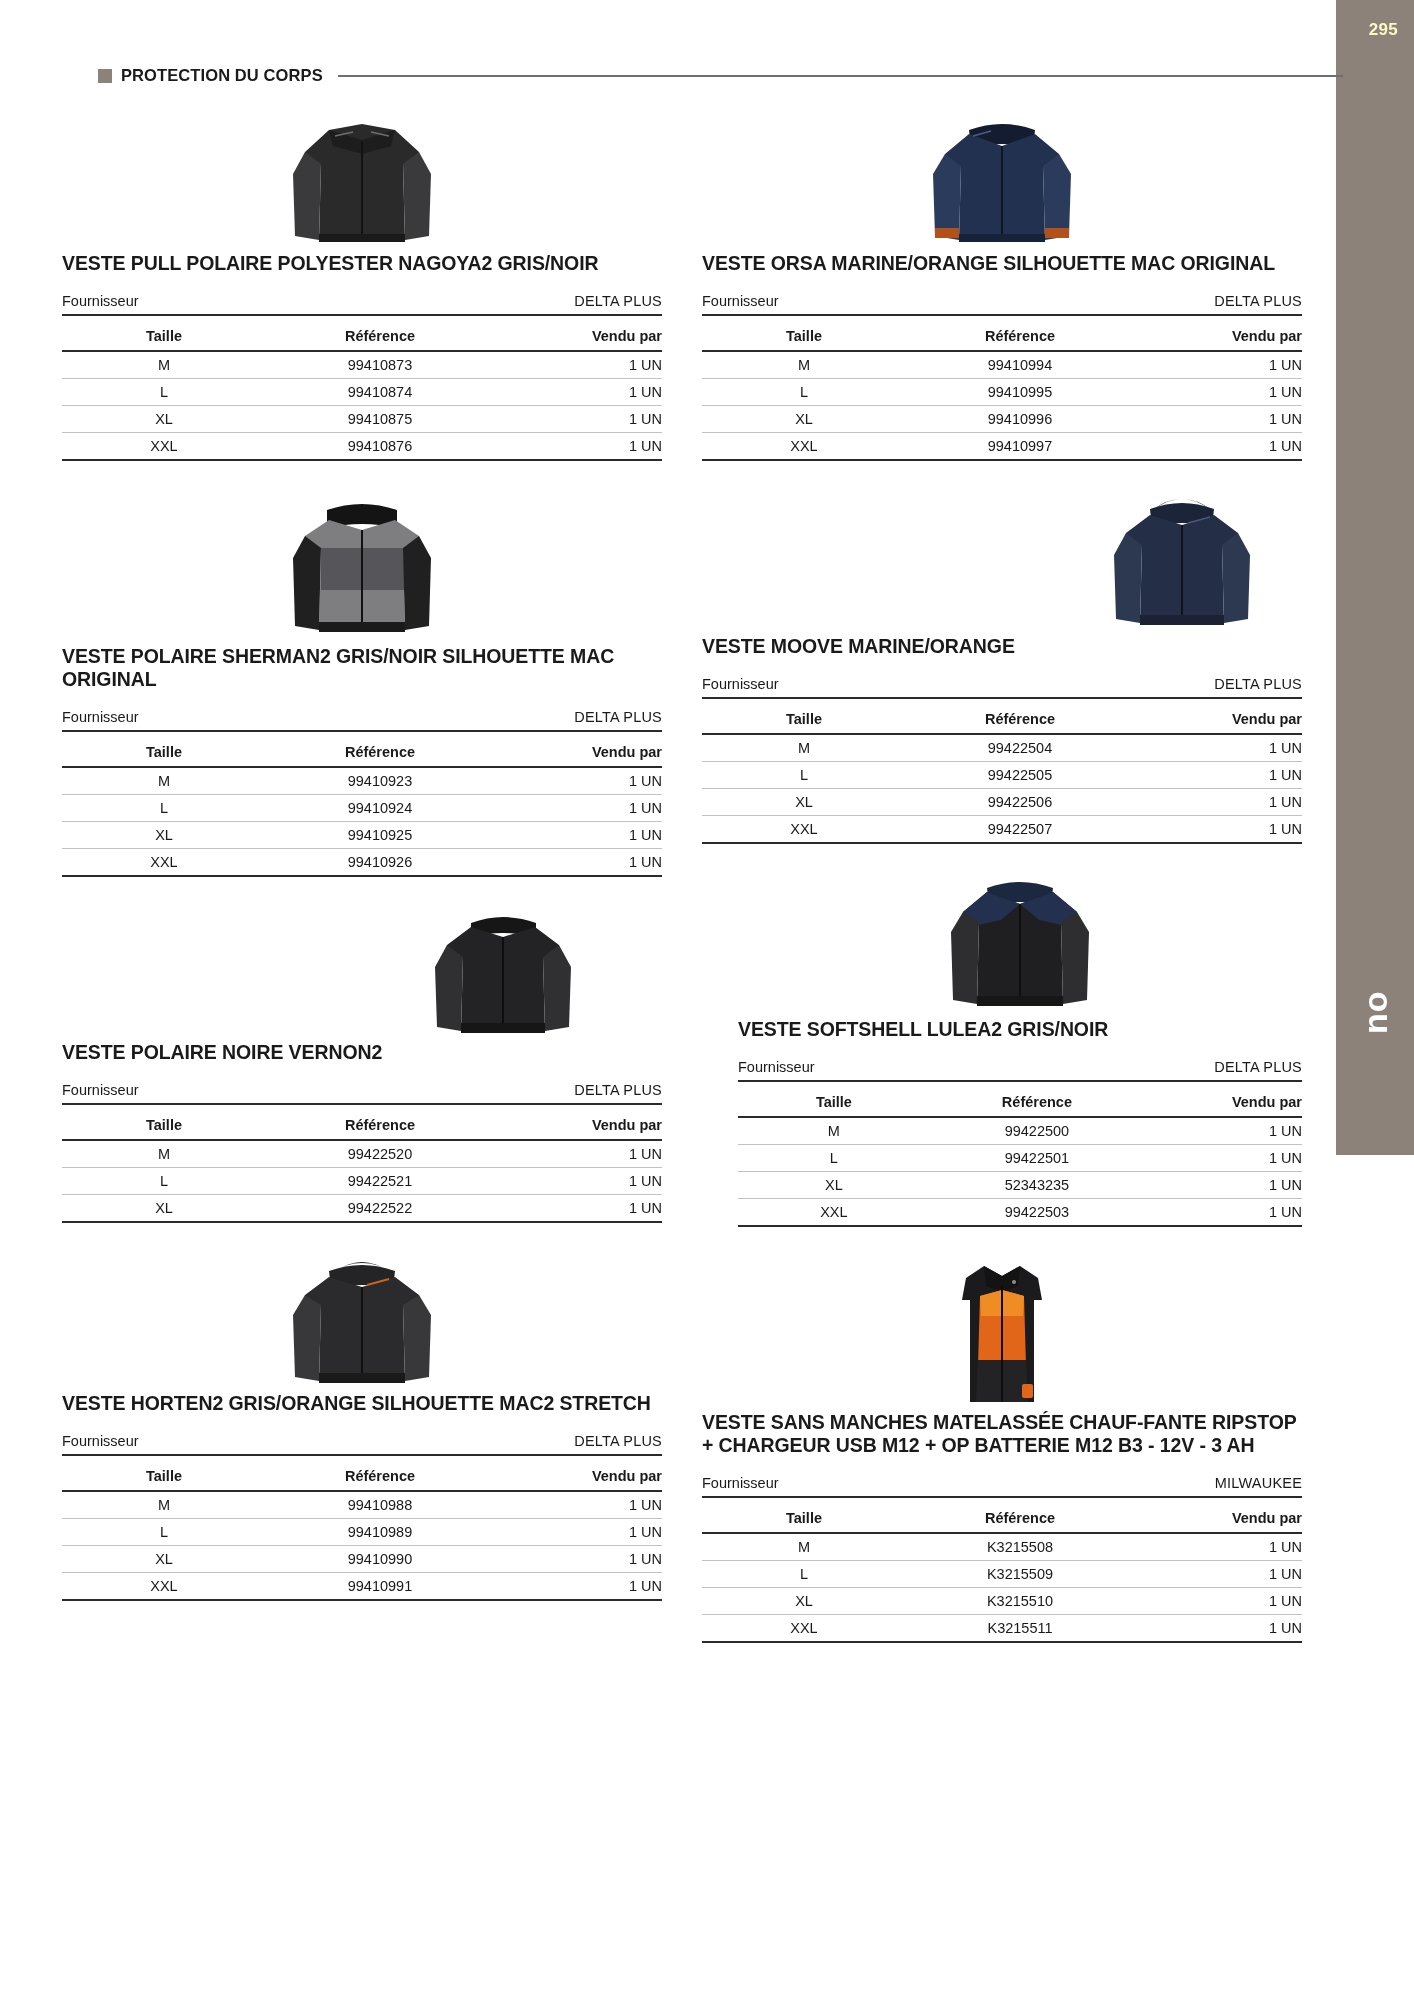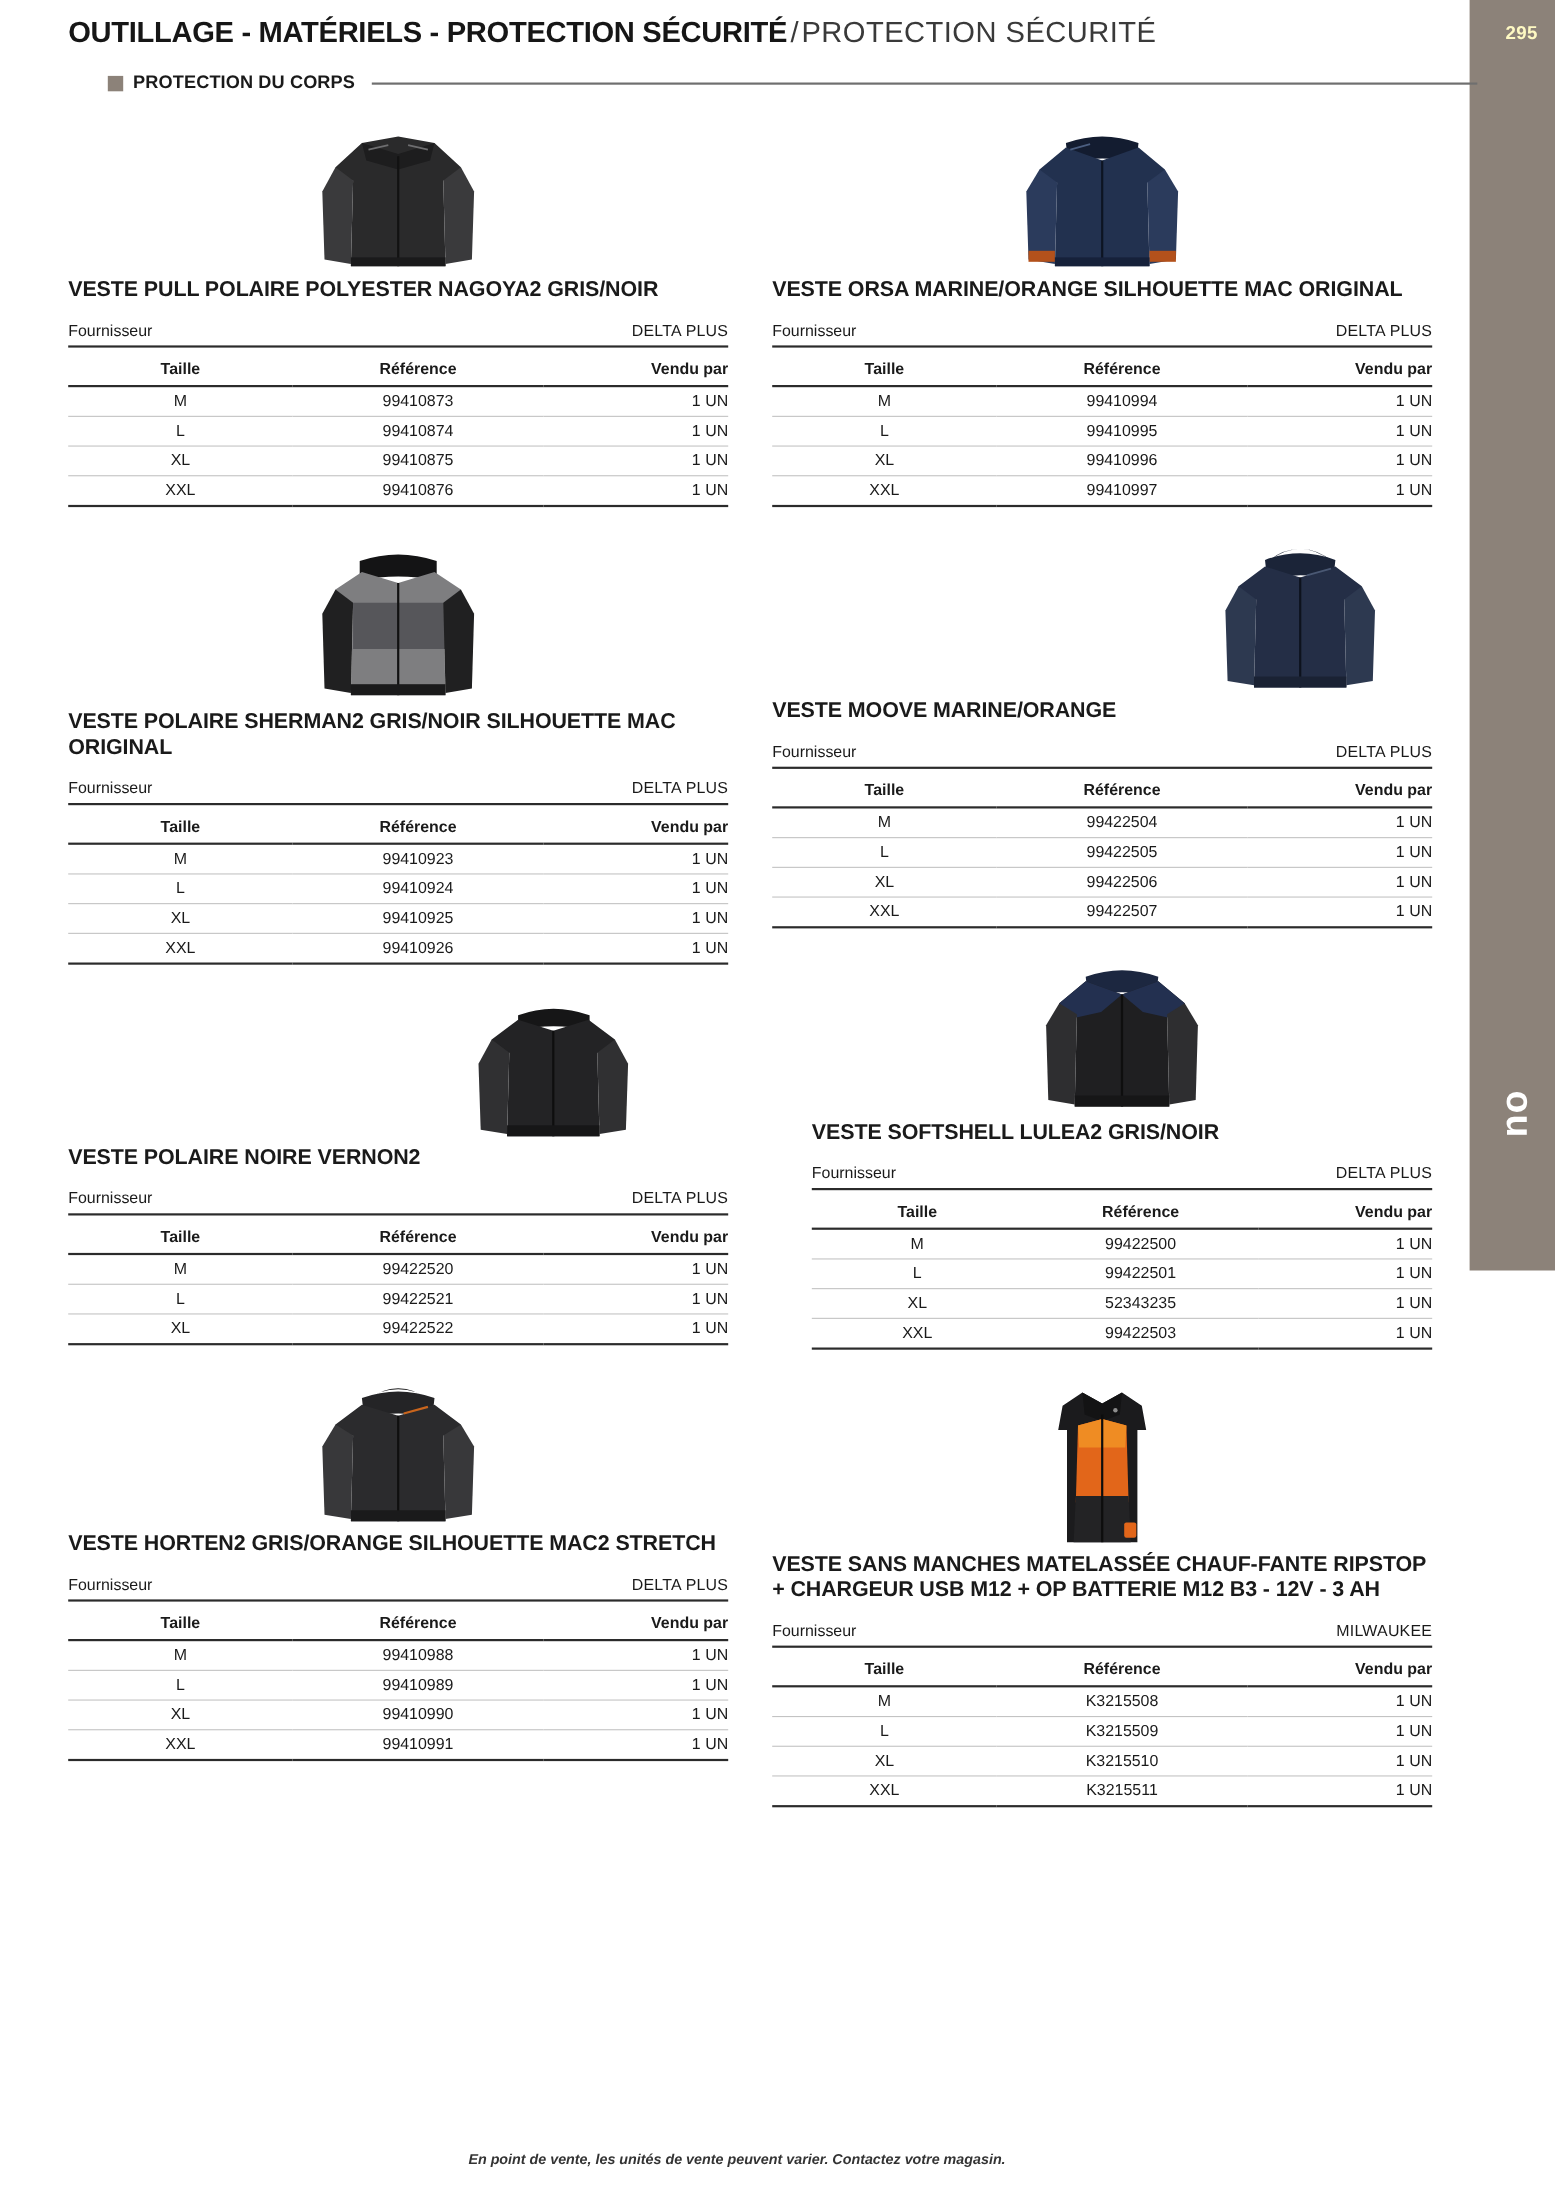--- a/index.html
+++ b/index.html
@@ -80,25 +80,20 @@
 </head>
 <body>
 
 <div class="page">
 
   <div class="side-tab">
     <div class="side-tab-page">295</div>
     <div class="side-tab-label">ou</div>
   </div>
 
-  <div class="header">
-    <div class="header-title">
-      <span class="bold">OUTILLAGE - MATÉRIELS - PROTECTION SÉCURITÉ</span><span class="sep">/</span><span class="light">PROTECTION SÉCURITÉ</span>
-    </div>
-  </div>
 
   <div class="subheader">
     <span class="sq"></span>
     <span class="subheader-label">PROTECTION DU CORPS</span>
     <span class="subheader-rule"></span>
   </div>
 
   <div class="col col-left">
 
     <div class="product" style="margin-bottom:24px;">
@@ -509,15 +504,14 @@
               <td class="c-taille">XXL</td>
               <td class="c-ref">K3215511</td>
               <td class="c-vendu">1 UN</td>
             </tr>
         </tbody>
       </table>
     </div>
 
   </div>
 
-  <div class="footer">En point de vente, les unités de vente peuvent varier. Contactez votre magasin.</div>
 
 </div>
 
 </body></html>

